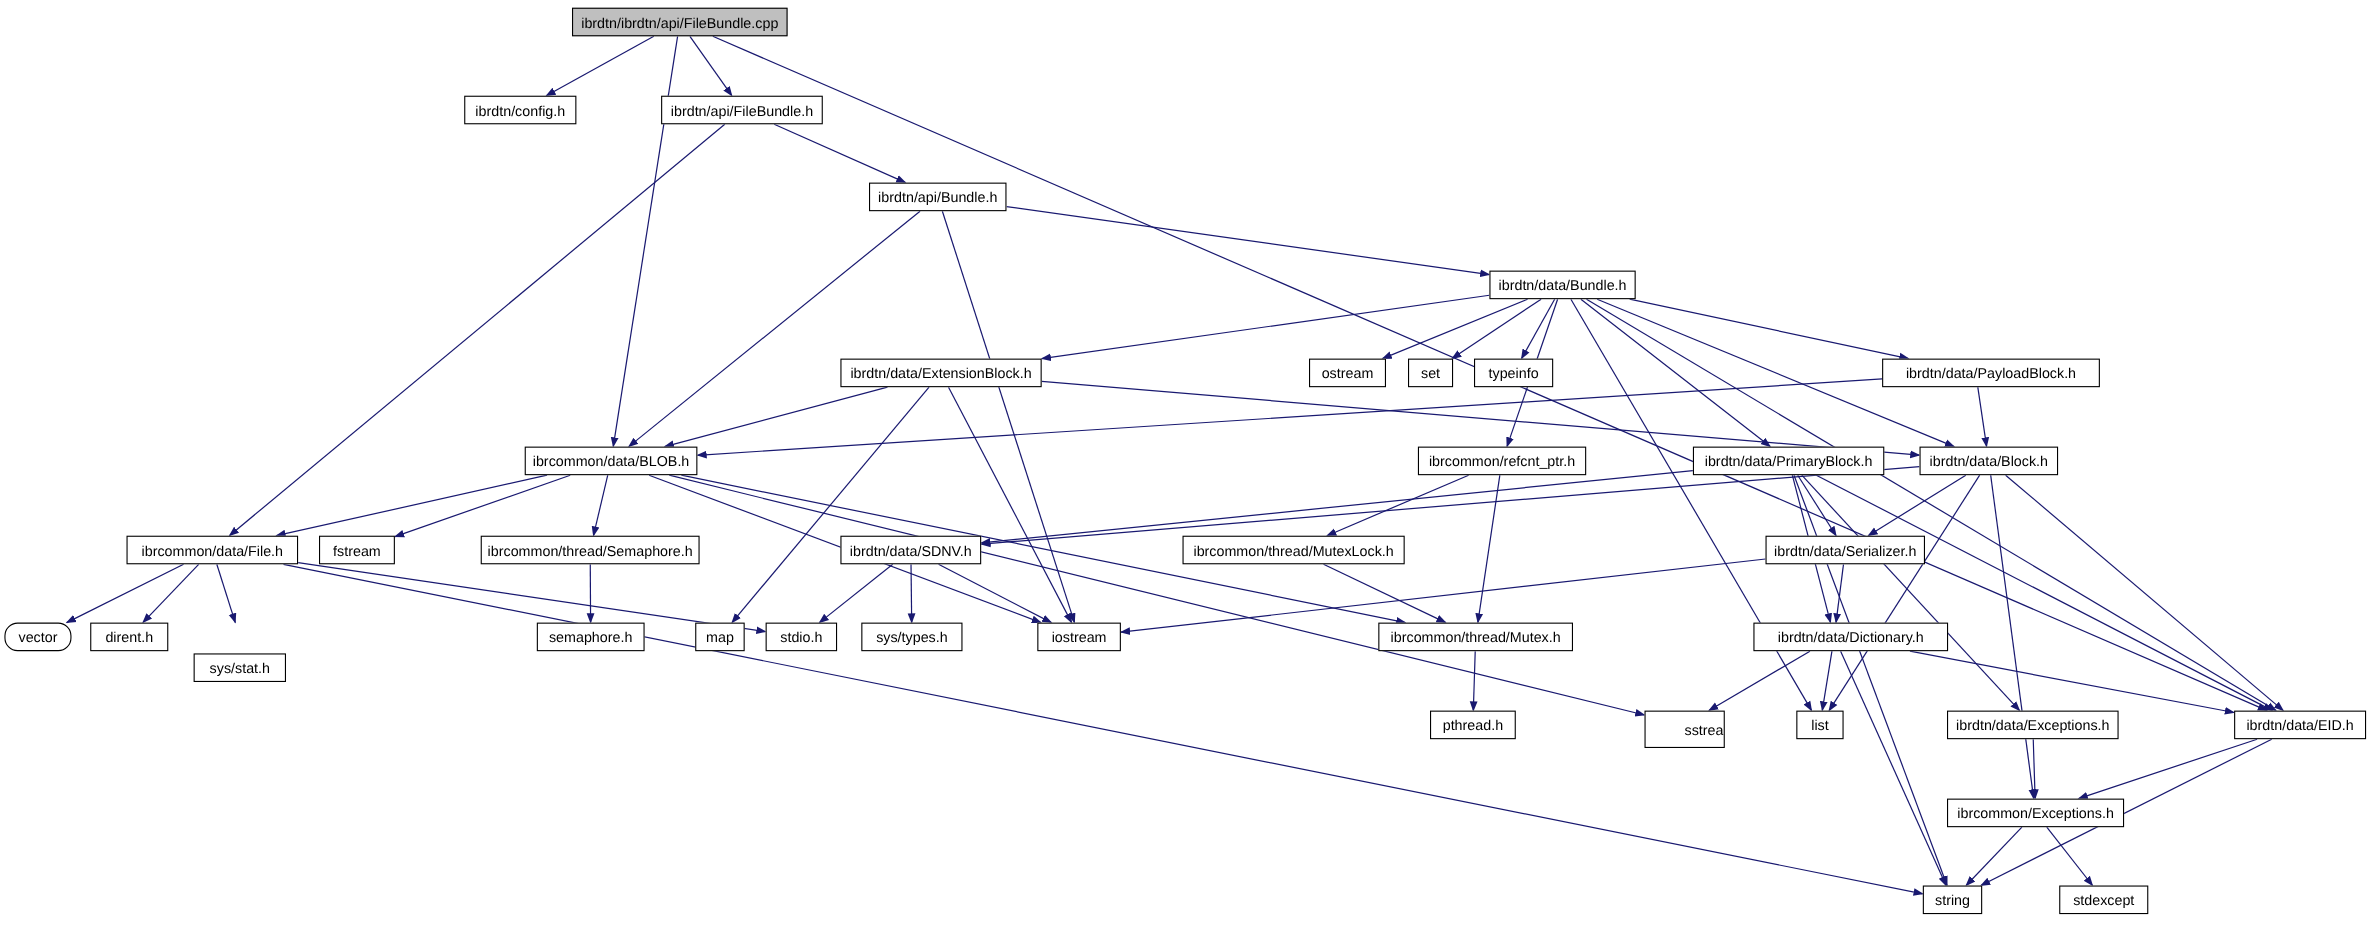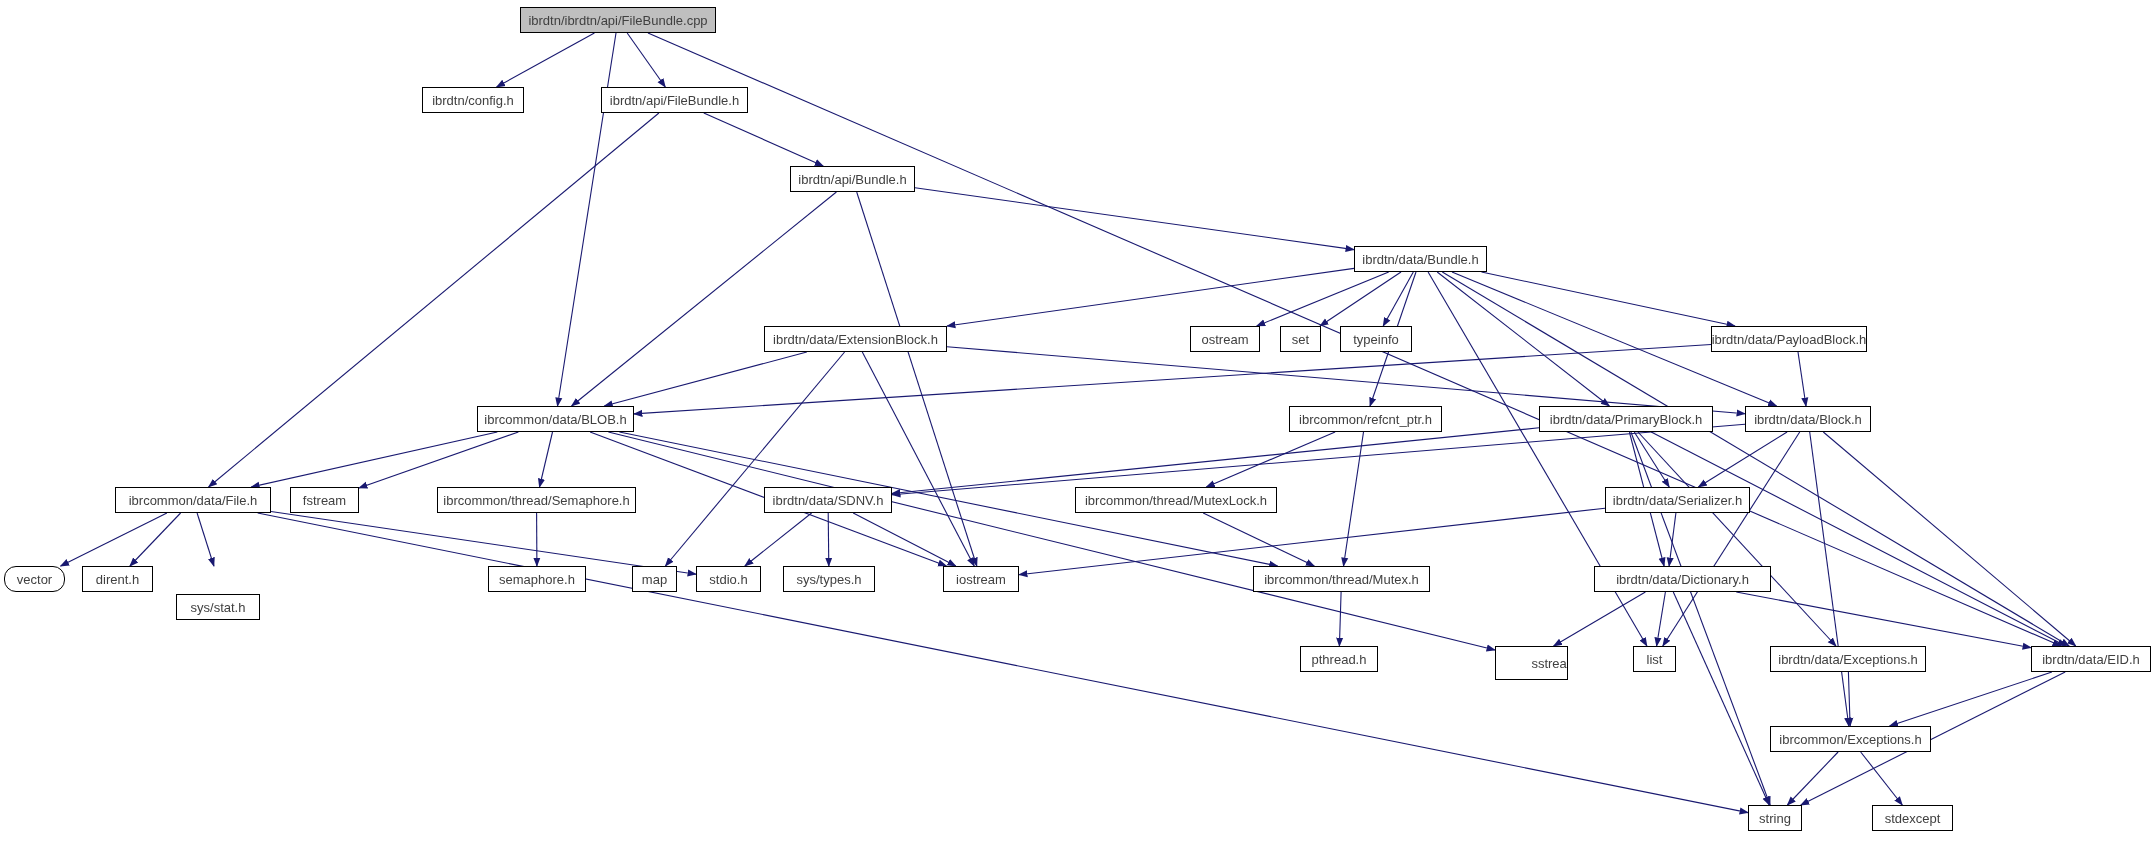--- a/index.html
+++ b/index.html
@@ -17,21 +17,21 @@
     left: 0;
     top: 0;
   }
   .node {
     position: absolute;
     display: flex;
     align-items: center;
     justify-content: center;
     background: #ffffff;
     border: 1px solid #000000;
-    color: #404040;
+    color: #000000;
     font-size: 13px;
     white-space: nowrap;
     box-sizing: border-box;
     overflow: hidden;
     cursor: pointer;
     z-index: 2;
   }
   .node.highlight {
     background: #bfbfbf;
     cursor: default;
@@ -117,21 +117,21 @@
   <div id="nodes">
       <div class="node highlight" style="left: 520px; top: 7px; width: 196px; height: 26px; border-color: rgb(0, 0, 0); background: rgb(191, 191, 191);">ibrdtn/ibrdtn/api/FileBundle.cpp</div>
       <div class="node" style="left: 422px; top: 87px; width: 102px; height: 26px; border-color: rgb(0, 0, 0);">ibrdtn/config.h</div>
       <div class="node" style="left: 601px; top: 87px; width: 147px; height: 26px; border-color: rgb(0, 0, 0);">ibrdtn/api/FileBundle.h</div>
       <div class="node" style="left: 790px; top: 166px; width: 125px; height: 26px; border-color: rgb(0, 0, 0);">ibrdtn/api/Bundle.h</div>
       <div class="node" style="left: 1354px; top: 246px; width: 133px; height: 26px; border-color: rgb(0, 0, 0);">ibrdtn/data/Bundle.h</div>
       <div class="node" style="left: 764px; top: 326px; width: 183px; height: 26px; border-color: rgb(0, 0, 0);">ibrdtn/data/ExtensionBlock.h</div>
       <div class="node" style="left: 1190px; top: 326px; width: 70px; height: 26px; border-color: rgb(0, 0, 0);">ostream</div>
       <div class="node" style="left: 1280px; top: 326px; width: 41px; height: 26px; border-color: rgb(0, 0, 0);">set</div>
       <div class="node" style="left: 1340px; top: 326px; width: 72px; height: 26px; border-color: rgb(0, 0, 0);">typeinfo</div>
-      <div class="node" style="left: 1711px; top: 326px; width: 156px; height: 26px; border-color: rgb(0, 0, 0);">ibrdtn/data/PayloadBlock.h</div>
+      <div class="node" style="left: 1711px; top: 326px; width: 198px; height: 26px; border-color: rgb(0, 0, 0);">ibrdtn/data/PayloadBlock.h</div>
       <div class="node" style="left: 477px; top: 406px; width: 157px; height: 26px; border-color: rgb(0, 0, 0);">ibrcommon/data/BLOB.h</div>
       <div class="node" style="left: 1289px; top: 406px; width: 153px; height: 26px; border-color: rgb(0, 0, 0);">ibrcommon/refcnt_ptr.h</div>
       <div class="node" style="left: 1539px; top: 406px; width: 174px; height: 26px; border-color: rgb(0, 0, 0);">ibrdtn/data/PrimaryBlock.h</div>
       <div class="node" style="left: 1745px; top: 406px; width: 126px; height: 26px; border-color: rgb(0, 0, 0);">ibrdtn/data/Block.h</div>
       <div class="node" style="left: 115px; top: 487px; width: 156px; height: 26px; border-color: rgb(0, 0, 0);">ibrcommon/data/File.h</div>
       <div class="node" style="left: 290px; top: 487px; width: 69px; height: 26px; border-color: rgb(0, 0, 0);">fstream</div>
       <div class="node" style="left: 437px; top: 487px; width: 199px; height: 26px; border-color: rgb(0, 0, 0);">ibrcommon/thread/Semaphore.h</div>
       <div class="node" style="left: 764px; top: 487px; width: 128px; height: 26px; border-color: rgb(0, 0, 0);">ibrdtn/data/SDNV.h</div>
       <div class="node" style="left: 1075px; top: 487px; width: 202px; height: 26px; border-color: rgb(0, 0, 0);">ibrcommon/thread/MutexLock.h</div>
       <div class="node" style="left: 1605px; top: 487px; width: 145px; height: 26px; border-color: rgb(0, 0, 0);">ibrdtn/data/Serializer.h</div>

